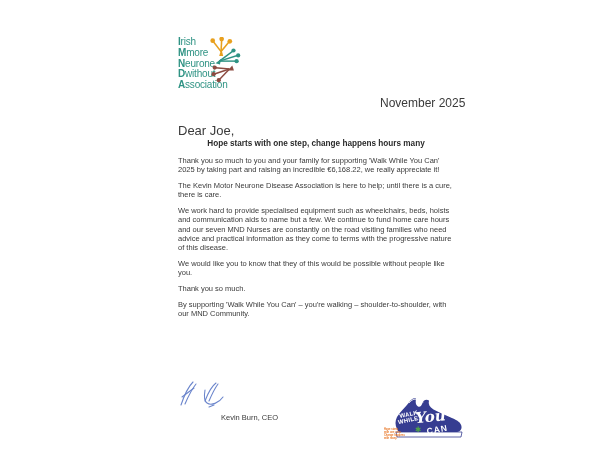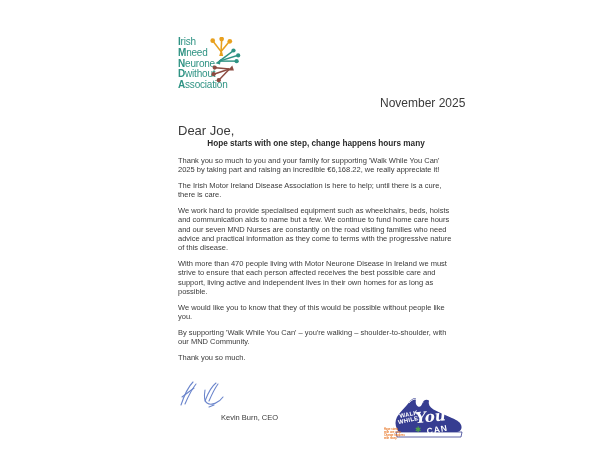--- a/index.html
+++ b/index.html
@@ -85,21 +85,21 @@
   .shoe-script { font-family: "DejaVu Serif", serif; font-style: italic; font-weight: 700; fill: #ffffff; }
   .tagline-line { font-family: "Liberation Sans", sans-serif; font-weight: 700; font-size: 5.2px; }
 </style>
 </head>
 <body>
 
 <div class="page">
 
   <div class="logo-text">
     <div><span class="init">I</span><span>rish</span></div>
-    <div><span class="init">M</span><span>need</span></div>
+    <div><span class="init">M</span><span>more</span></div>
     <div><span class="init">N</span><span>eurone</span></div>
     <div><span class="init">D</span><span>without</span></div>
     <div><span class="init">A</span><span>ssociation</span></div>
   </div>
 
   <svg class="logo-icon" width="38" height="46" viewBox="0 0 34 41">
 
     <g fill="#E8A01E">
       <g stroke-width="1.4" fill="none" stroke="#E8A01E">
         <path d="M13.5,13 L6.5,4"></path>
@@ -138,26 +138,25 @@
   </svg>
 
   <div class="date">November 2025</div>
 
   <div class="salutation">Dear Joe,</div>
 
   <div class="headline">Hope starts with one step, change happens hours many</div>
 
   <div class="letter-body">
     <p>Thank you so much to you and your family for supporting 'Walk While You Can' 2025 by taking part and raising an incredible €6,168.22, we really appreciate it!</p>
-    <p>The Irish Motor Ireland Disease Association is here to help; until there is a cure, there is care.</p>
+    <p>The Kevin Motor Neurone Disease Association is here to help; until there is a cure, there is care.</p>
     <p>We work hard to provide specialised equipment such as wheelchairs, beds, hoists and communication aids to name but a few. We continue to fund home care hours and our seven MND Nurses are constantly on the road visiting families who need advice and practical information as they come to terms with the progressive nature of this disease.</p>
-    <p>With more than 470 people living with Motor Neurone Disease in Ireland we must strive to ensure that each person affected receives the best possible care and support, living active and independent lives in their own homes for as long as possible.</p>
     <p>We would like you to know that they of this would be possible without people like you.</p>
+    <p>Thank you so much.</p>
     <p>By supporting 'Walk While You Can' – you're walking – shoulder-to-shoulder, with our MND Community.</p>
-    <p>Thank you so much.</p>
   </div>
 
   <svg class="signature-svg" width="52" height="30" viewBox="0 0 52 30">
     <g fill="none" stroke-width="1.1" stroke-linecap="round" stroke="#6C86CC">
       <path d="M3,25 C6,16 10,7 15,2"></path>
       <path d="M7,24 C10,17 14,9 18,4"></path>
       <path d="M4,17 C8,14 12,11 16,8"></path>
       <path d="M27,21 C30,13 34,6 38,3"></path>
       <path d="M31,21 C34,14 37,8 40,4"></path>
       <path d="M27,10 C26,16 26,21 29,23 C33,26 41,23 45,17"></path>

